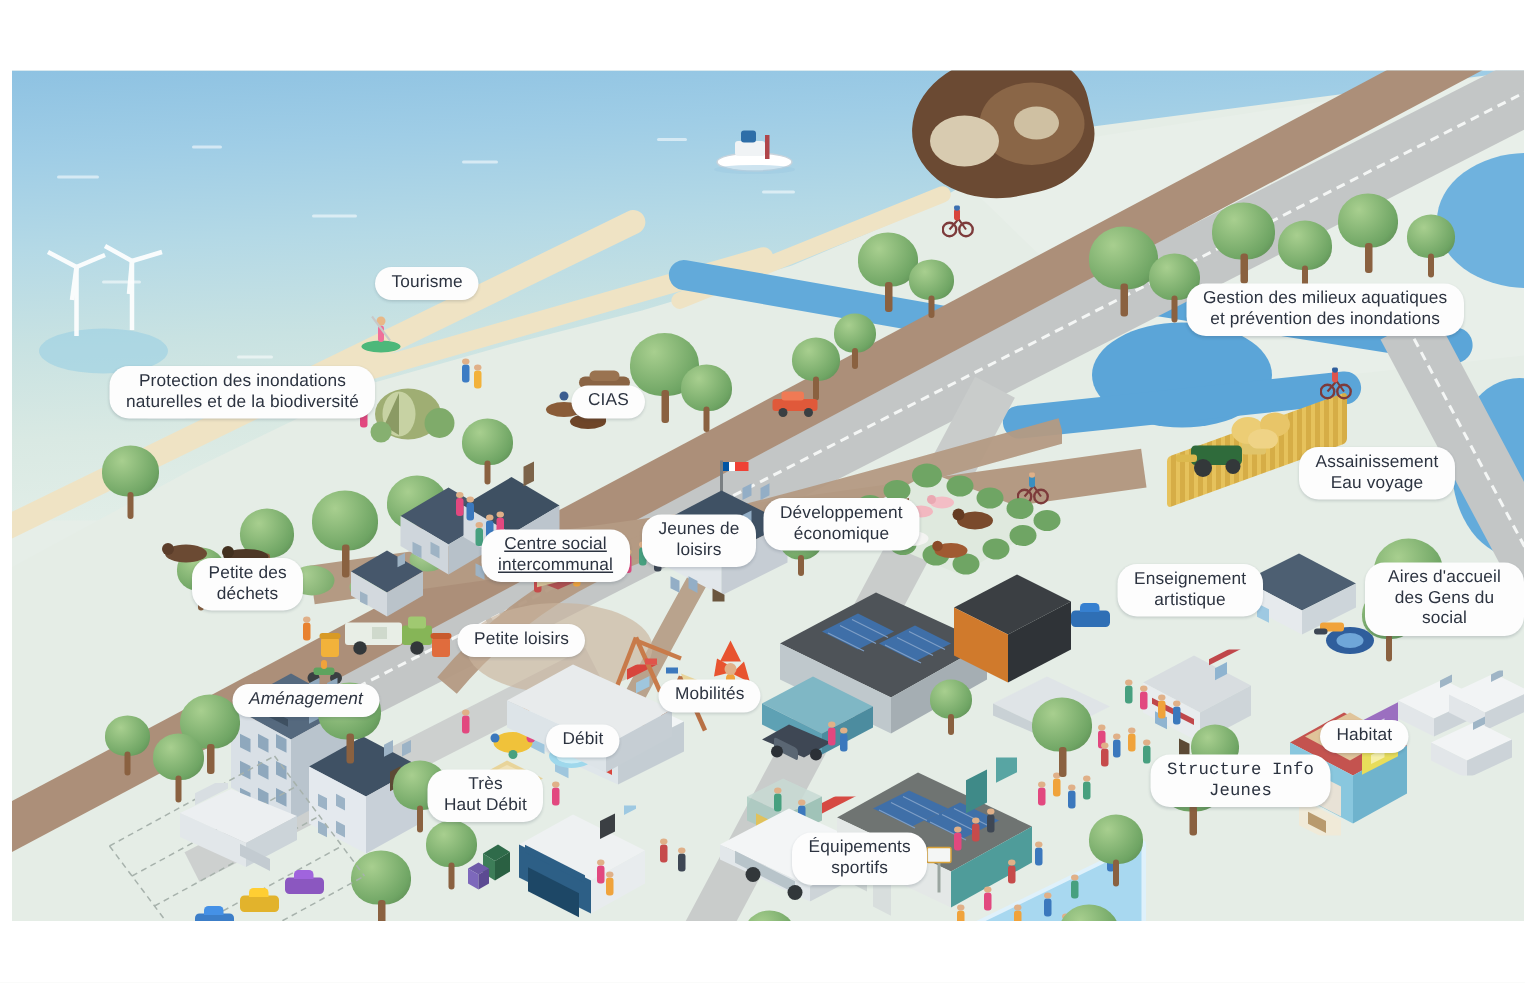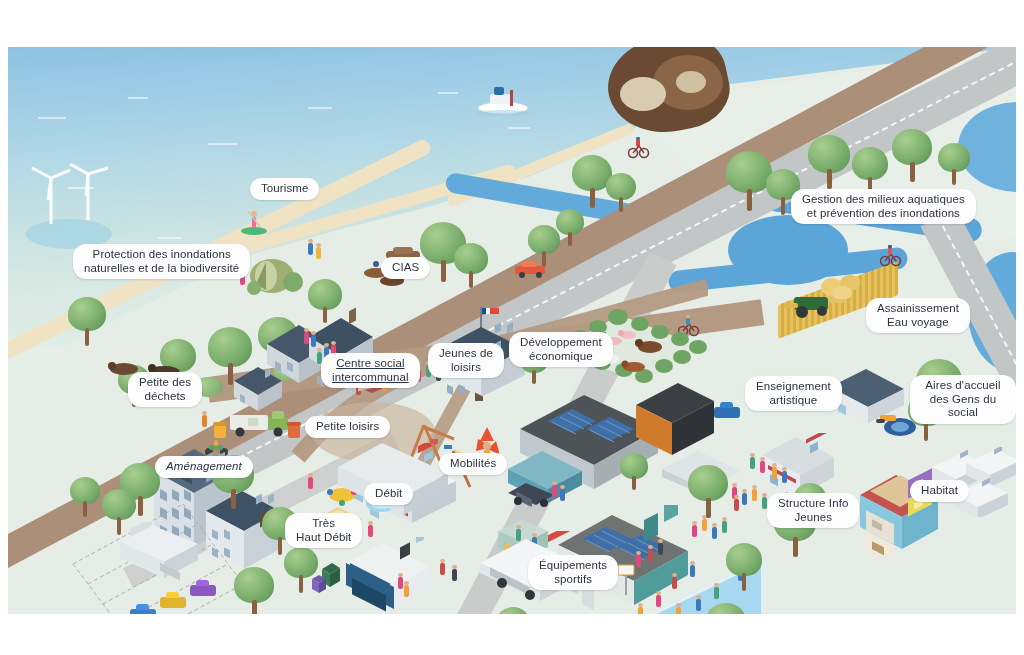--- a/index.html
+++ b/index.html
@@ -852,22 +852,22 @@
 loisirs</div>
       <div class="label" style="left: 501px; top: 285px;">Développement
 économique</div>
       <div class="label" style="left: 737px; top: 329px;">Enseignement
 artistique</div>
       <div class="label" style="left: 902px; top: 328px;">Aires d'accueil
 des Gens du social</div>
       <div class="label" style="left: 297px; top: 369px;">Petite loisirs</div>
       <div class="label" style="left: 431px; top: 406px;">Mobilités</div>
       <div class="label" style="left: 147px; top: 409px; font-style: italic;">Aménagement</div>
-      <div class="label" style="left: 902px; top: 433px;">Habitat</div>
-      <div class="label" style="left: 759px; top: 446px;">Structure Info
+      <div class="label" style="left: 872px; top: 433px;">Habitat</div>
+      <div class="label" style="left: 759px; top: 456px; font-family: Liberation Mono, monospace;">Structure Info
 Jeunes</div>
       <div class="label" style="left: 356px; top: 436px;">Débit</div>
       <div class="label" style="left: 277px; top: 466px;">Très
 Haut Débit</div>
       <div class="label" style="left: 520px; top: 508px;">Équipements
 sportifs</div>
     </div>
 
 </div>
 

